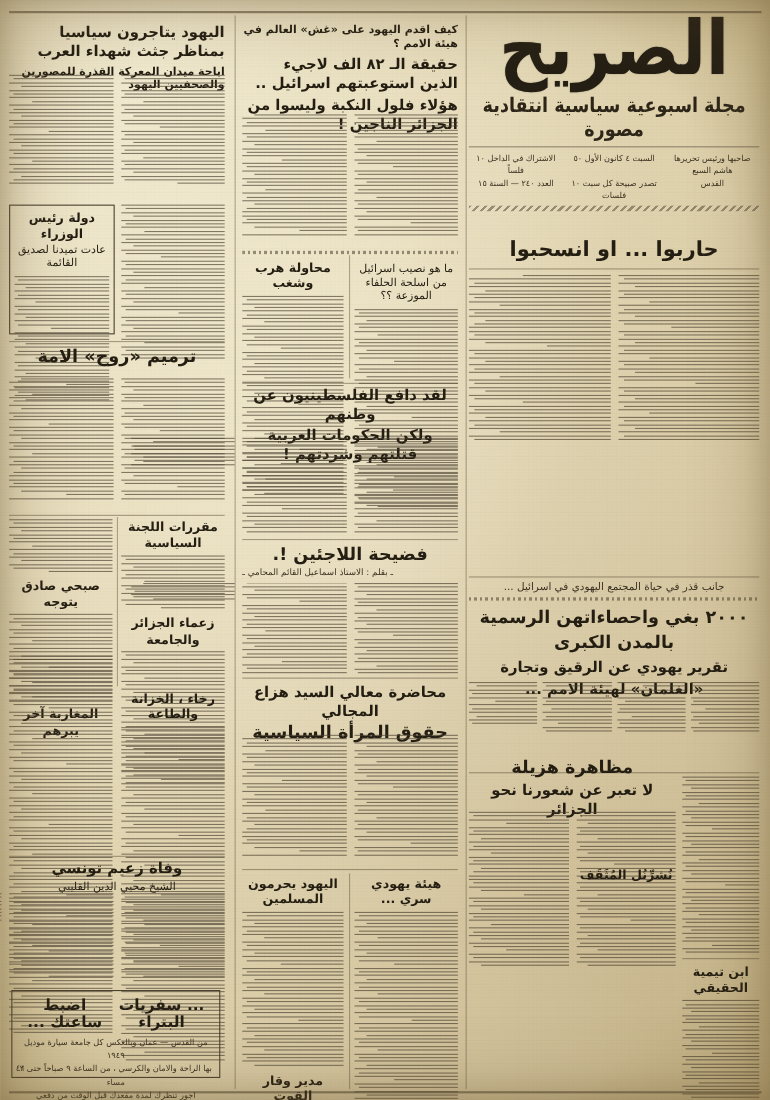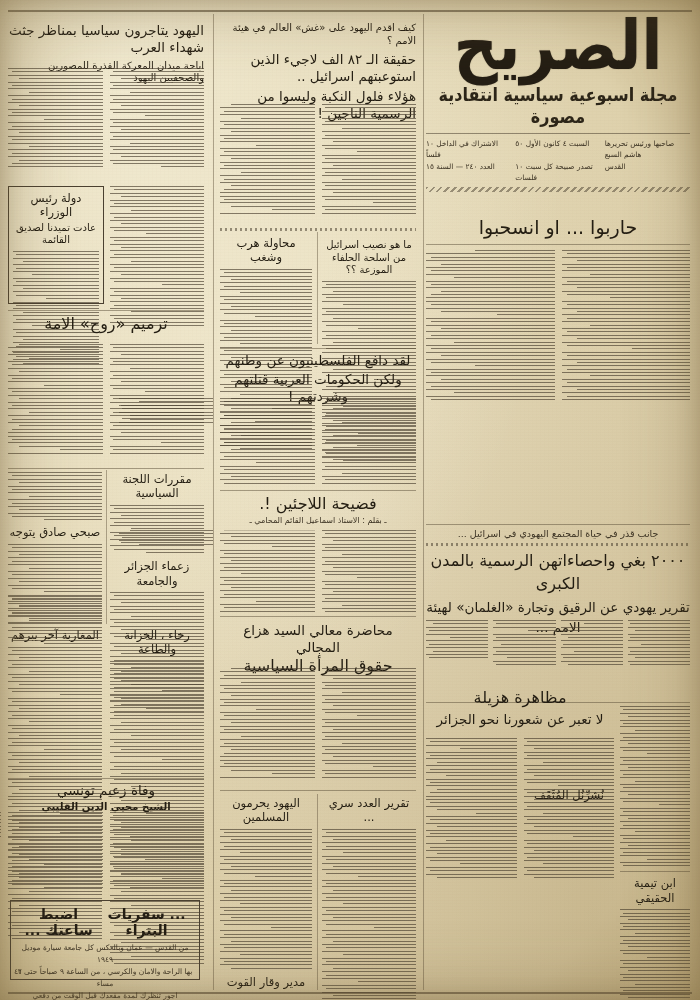--- a/index.html
+++ b/index.html
@@ -57,44 +57,44 @@
     transform:scaleY(1.12);
     text-shadow:0 0 1px rgba(40,32,18,.5);
   }
   .logo-sub{
     margin-top:12px;text-align:center;font-size:16px;color:#2c2518;
     font-weight:bold;letter-spacing:-.5px;transform:scaleY(1.15);
   }
   .mast-rule{height:1px;background:#4a4030;opacity:.55;margin:8px 2px 4px 2px}
   .mast-info{display:flex;justify-content:space-between;align-items:flex-start;
     font-size:7.4px;line-height:1.5;color:#3a3122;padding:0 2px;gap:4px}
-  .mast-info .blk{text-align:left;flex:1}
+  .mast-info .blk{text-align:center;flex:1}
   .mast-zig{height:5px;margin:4px 2px 0 2px;
     background-image:repeating-linear-gradient(135deg,#4a4030 0 2px,transparent 2px 5px);
     opacity:.5}
 
   
   .vrule{position:absolute;width:1px;background:#5a4e38;opacity:.45}
   .hrule{position:absolute;height:1px;background:#5a4e38;opacity:.5}
   .hrule.thick{height:2px;opacity:.65}
   .dots{position:absolute;height:3px;
     background-image:repeating-linear-gradient(90deg,#4a4030 0 2px,transparent 2px 5px);
     opacity:.55}
 
   
-  .hl{font-weight:normal;color:#231d12;line-height:1.25;}
+  .hl{font-weight:bold;color:#231d12;line-height:1.25;}
   .hl.xl{font-size:19px}
   .hl.lg{font-size:16px}
   .hl.md{font-size:13.5px}
   .hl.sm{font-size:11.5px}
   .hl.xs{font-size:10px}
   .hl.c{text-align:center}
   .hl.r{text-align:right}
   .kicker{font-size:9.5px;color:#3b3223;text-align:center;line-height:1.35}
-  .byline{font-size:8px;text-align:center;color:#3b3223;padding:2px 0}
+  .byline{font-size:8px;text-align:left;color:#3b3223;padding:2px 0}
 
   .boxed{border:1px solid #4a4030;}
 
   .col{position:absolute;box-sizing:border-box;}
   .twocol{column-count:2;column-gap:7px;}
   .fourcol{column-count:4;column-gap:5px;}
 
   .adbox{border:1px solid #4a4030;padding:5px 6px;box-sizing:border-box}
   .adtitle{font-size:14px;font-weight:bold;text-align:center;color:#241e14}
   .adline{font-size:7.5px;text-align:center;color:#3a3122;line-height:1.6}
@@ -484,21 +484,21 @@
         <i class="s1"></i>
       <i class="s2"></i>
         <i class="s1"></i>
         <i class="s3"></i>
     </div>
   </div>
 
   <div class="col" style="right:284px;top:22px;width:196px">
     <div class="hl xs r ar">كيف اقدم اليهود على «غش» العالم في هيئة الامم ؟</div>
     <div class="hl md r ar" style="margin-top:4px">حقيقة الـ ٨٢ الف لاجيء الذين استوعبتهم اسرائيل ..</div>
-    <div class="hl md r ar" style="margin-top:3px">هؤلاء فلول النكبة وليسوا من الرسمية الناجين !</div>
+    <div class="hl md r ar" style="margin-top:3px">هؤلاء فلول النكبة وليسوا من الجزائر الناجين !</div>
   </div>
 
   <div class="col twocol" style="right:284px;top:104px;width:196px;height:120px">
     <div class="body-text dense">
       <i class="s1"></i>
         <i class="s2"></i>
         <i class="s1"></i>
         <i class="s3"></i>
         <i class="s1"></i>
         <i class="s2"></i>
@@ -901,21 +901,21 @@
         <i class="s1"></i>
         <i class="s3"></i>
         <i class="s6"></i>
         <i class="s1"></i>
     </div>
   </div>
 
   <div class="hrule" style="right:284px;width:196px;top:790px"></div>
 
   <div class="col" style="right:284px;top:796px;width:94px">
-    <div class="hl sm c ar">تقرير العدد سري ...</div>
+    <div class="hl sm c ar">هيئة يهودي سري ...</div>
     <div class="body-text dense" style="margin-top:4px">
       <i class="s1"></i>
         <i class="s2"></i>
         <i class="s1"></i>
         <i class="s3"></i>
         <i class="s1"></i>
         <i class="s2"></i>
       <i class="s1"></i>
         <i class="s4"></i>
         <i class="s1"></i>
@@ -1563,21 +1563,21 @@
         <i class="s1"></i>
         <i class="s3"></i>
         <i class="s1"></i>
         <i class="s2"></i>
     </div>
   </div>
 
   <div class="hrule" style="left:8px;width:196px;top:778px"></div>
   <div class="col" style="left:8px;top:782px;width:196px">
     <div class="hl md c ar">وفاة زعيم تونسي</div>
-    <div class="hl xs c ar" style="font-weight:bold;margin-top:2px">الشيخ محيي الدين القليبي</div>
+    <div class="hl xs c ar" style="font-weight:normal;margin-top:2px">الشيخ محيي الدين القليبي</div>
   </div>
 
   <div class="col twocol" style="left:8px;top:812px;width:196px;height:78px">
     <div class="body-text dense">
       <i class="s1"></i>
         <i class="s2"></i>
         <i class="s1"></i>
         <i class="s3"></i>
         <i class="s1"></i>
         <i class="s2"></i>

